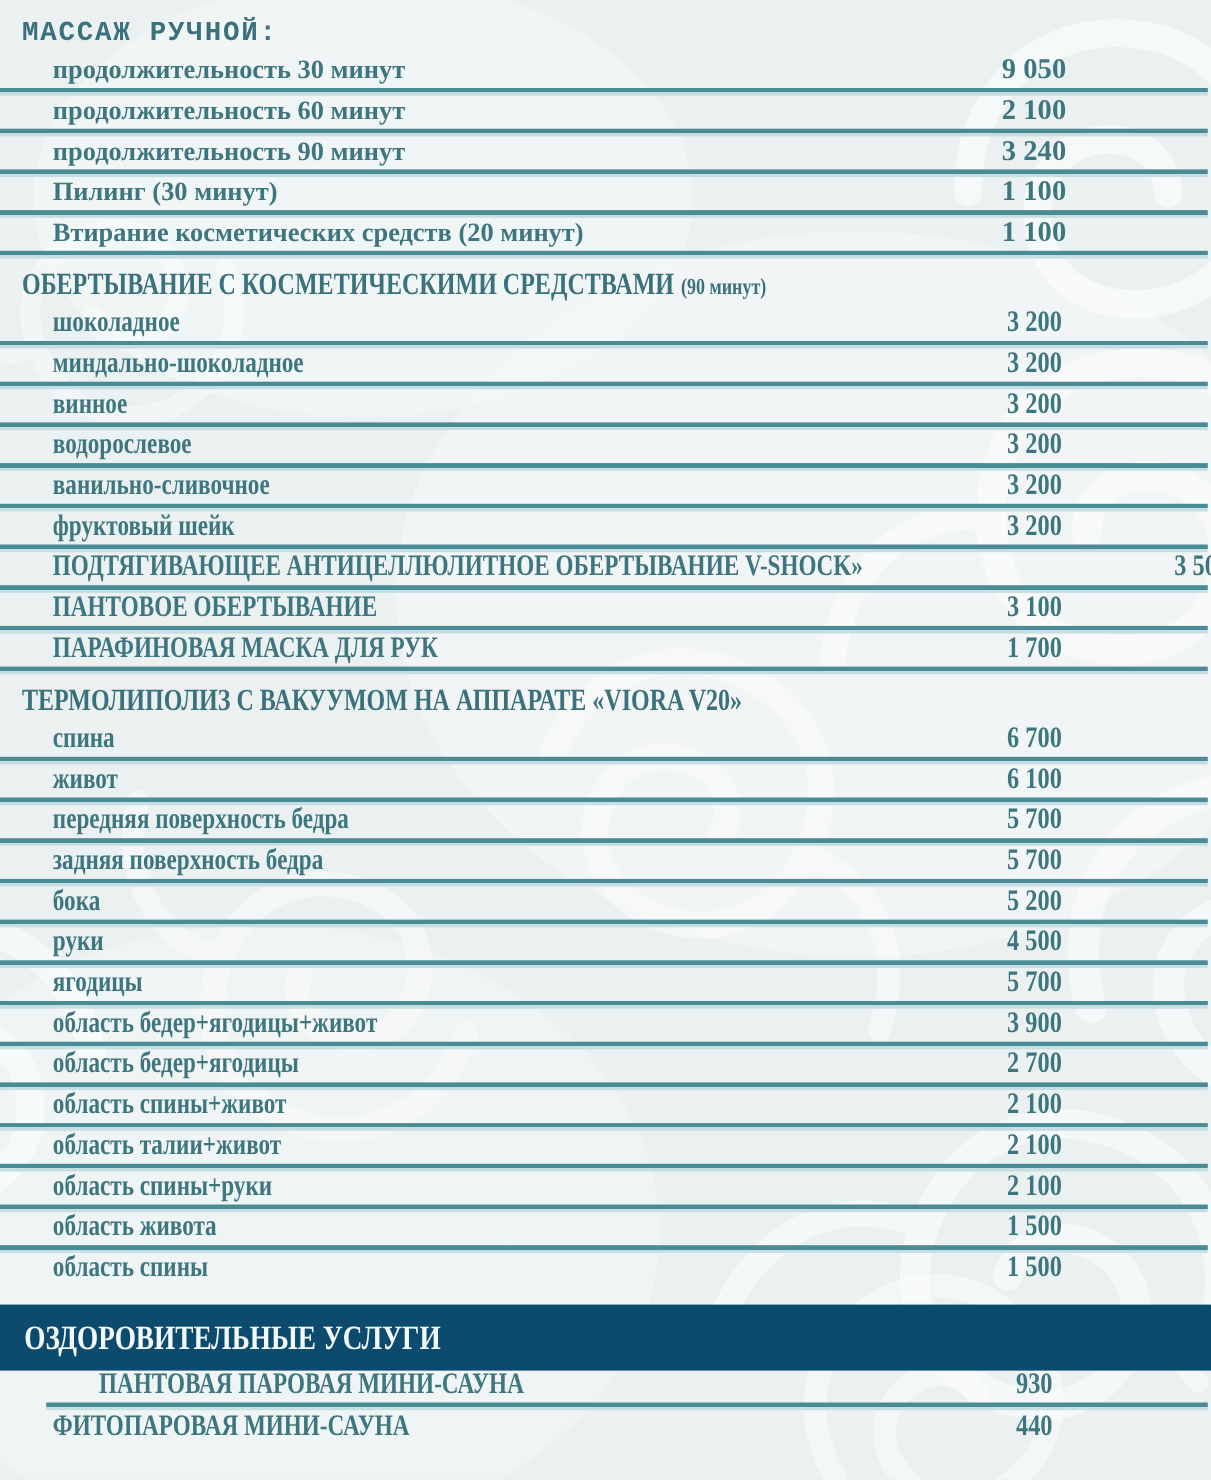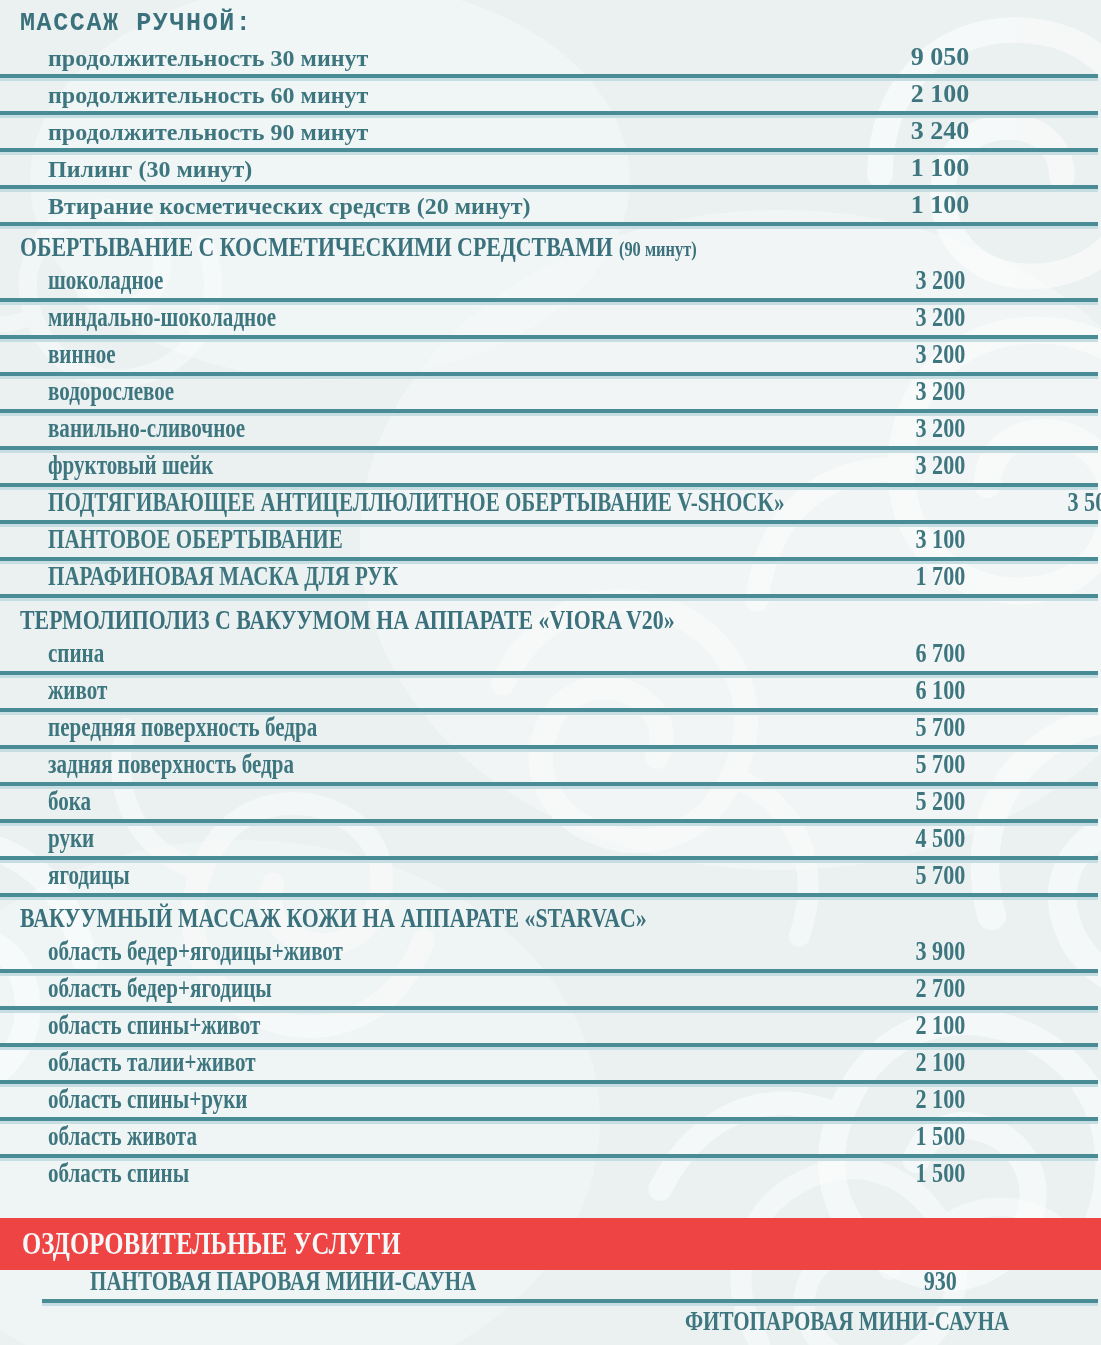--- a/index.html
+++ b/index.html
@@ -45,29 +45,29 @@
   }
   .row.cond .price{font-size:27px;}
 
   
   .squeeze{display:inline-block;white-space:nowrap;}
   .cond .label .squeeze,.section-header.cond .squeeze{transform:scaleX(0.78);transform-origin:0 100%;}
   .cond .price .squeeze{transform:scaleX(0.82);transform-origin:50% 100%;}
 
   
   .banner{
-    margin-top:20px;height:60px;background:#ef4444;
+    margin-top:10px;height:60px;background:#0c4a6e;
     display:flex;align-items:center;padding-left:22px;
     color:#f3f8f8;font-weight:bold;font-size:31px;white-space:nowrap;
   }
   .banner .squeeze{transform:scaleX(0.8);transform-origin:0 50%;}
 
   
   .sheet .row:nth-last-child(2){height:36px;margin-left:42px;}
-  .sheet .row:nth-last-child(1){height:39px;flex-direction:column;}
+  .sheet .row:nth-last-child(1){height:39px;}
 </style>
 </head>
 <body>
 
 <svg class="bg-art" width="1101" height="1345" viewBox="0 0 1101 1345" xmlns="http://www.w3.org/2000/svg">
   <defs>
     <g id="curl">
       <path d="M0 170 C0 62 75 0 158 0 C250 0 310 64 310 155 C310 238 250 290 178 290
                C115 290 74 248 74 192 C74 146 108 114 152 114 C188 114 214 138 214 172" fill="none" stroke="#ffffff" stroke-width="30" stroke-linecap="round"></path>
       <path d="M310 155 C400 150 460 210 470 300" fill="none" stroke="#ffffff" stroke-width="26" stroke-linecap="round"></path>
@@ -175,23 +175,20 @@
       <div class="price"><span class="squeeze">5 200</span></div>
     </div>
     <div class="row cond">
       <div class="label"><span class="squeeze">руки</span></div>
       <div class="price"><span class="squeeze">4 500</span></div>
     </div>
     <div class="row cond">
       <div class="label"><span class="squeeze">ягодицы</span></div>
       <div class="price"><span class="squeeze">5 700</span></div>
     </div>
-    <div class="section-header cond">
-      <span class="squeeze">ВАКУУМНЫЙ  МАССАЖ  КОЖИ  НА  АППАРАТЕ  «STARVAC»</span>
-    </div>
     <div class="row cond">
       <div class="label"><span class="squeeze">область бедер+ягодицы+живот</span></div>
       <div class="price"><span class="squeeze">3 900</span></div>
     </div>
     <div class="row cond">
       <div class="label"><span class="squeeze">область бедер+ягодицы</span></div>
       <div class="price"><span class="squeeze">2 700</span></div>
     </div>
     <div class="row cond">
       <div class="label"><span class="squeeze">область спины+живот</span></div>

